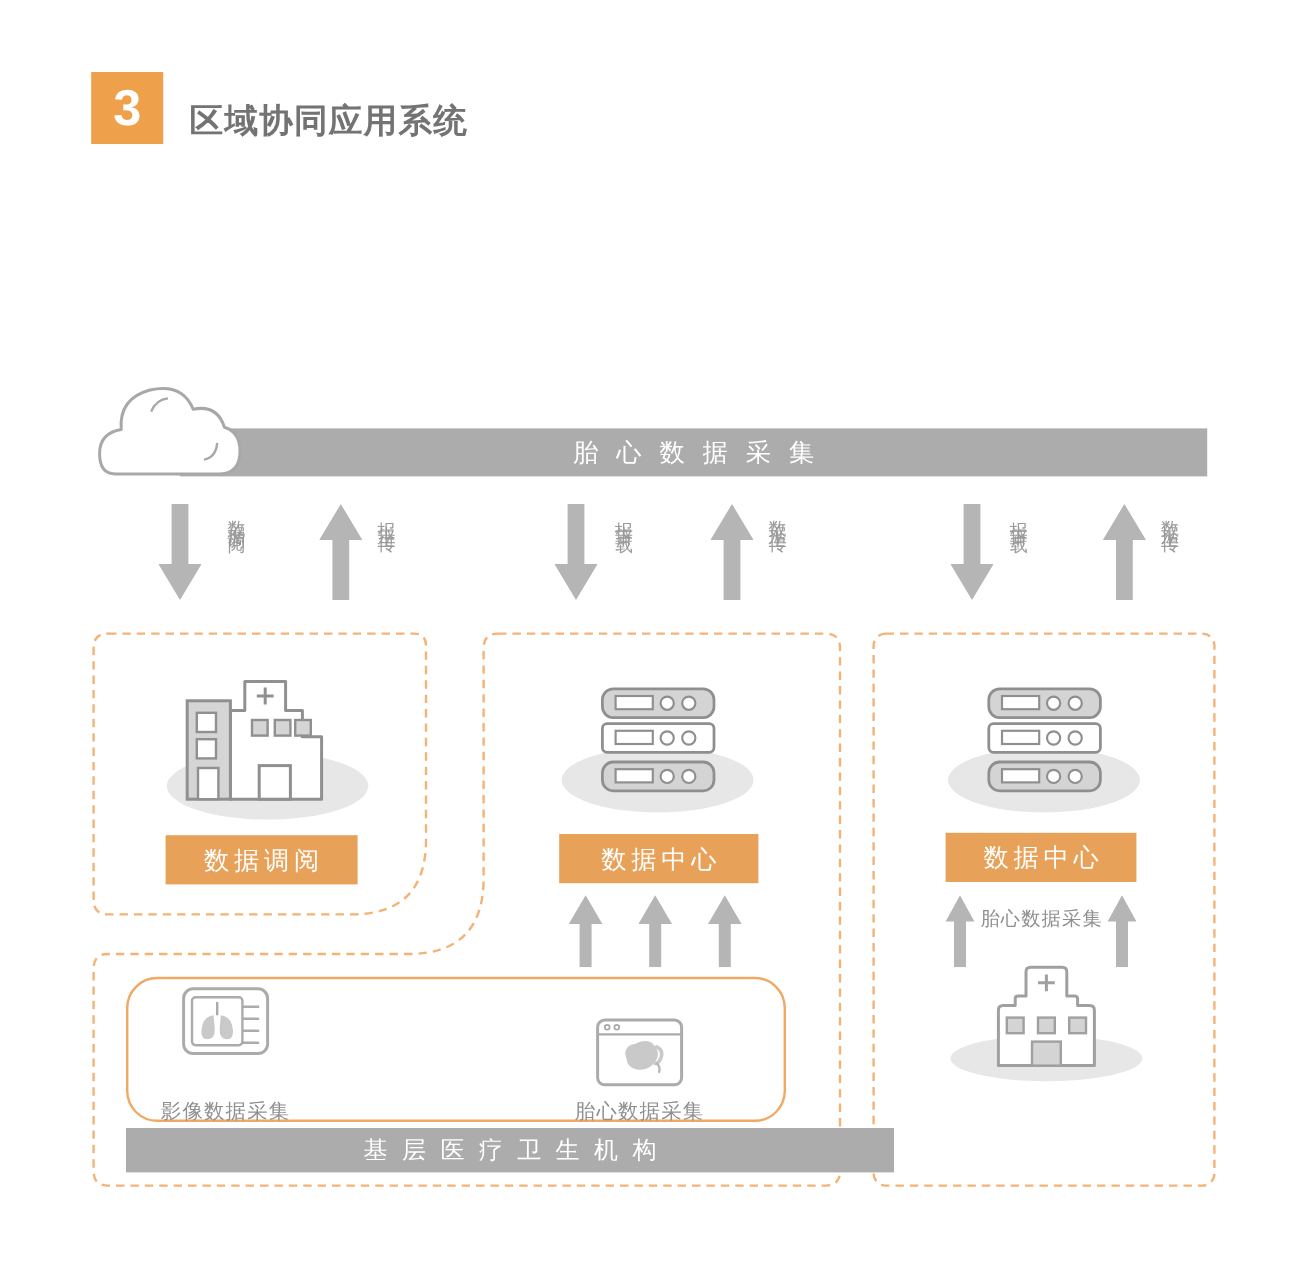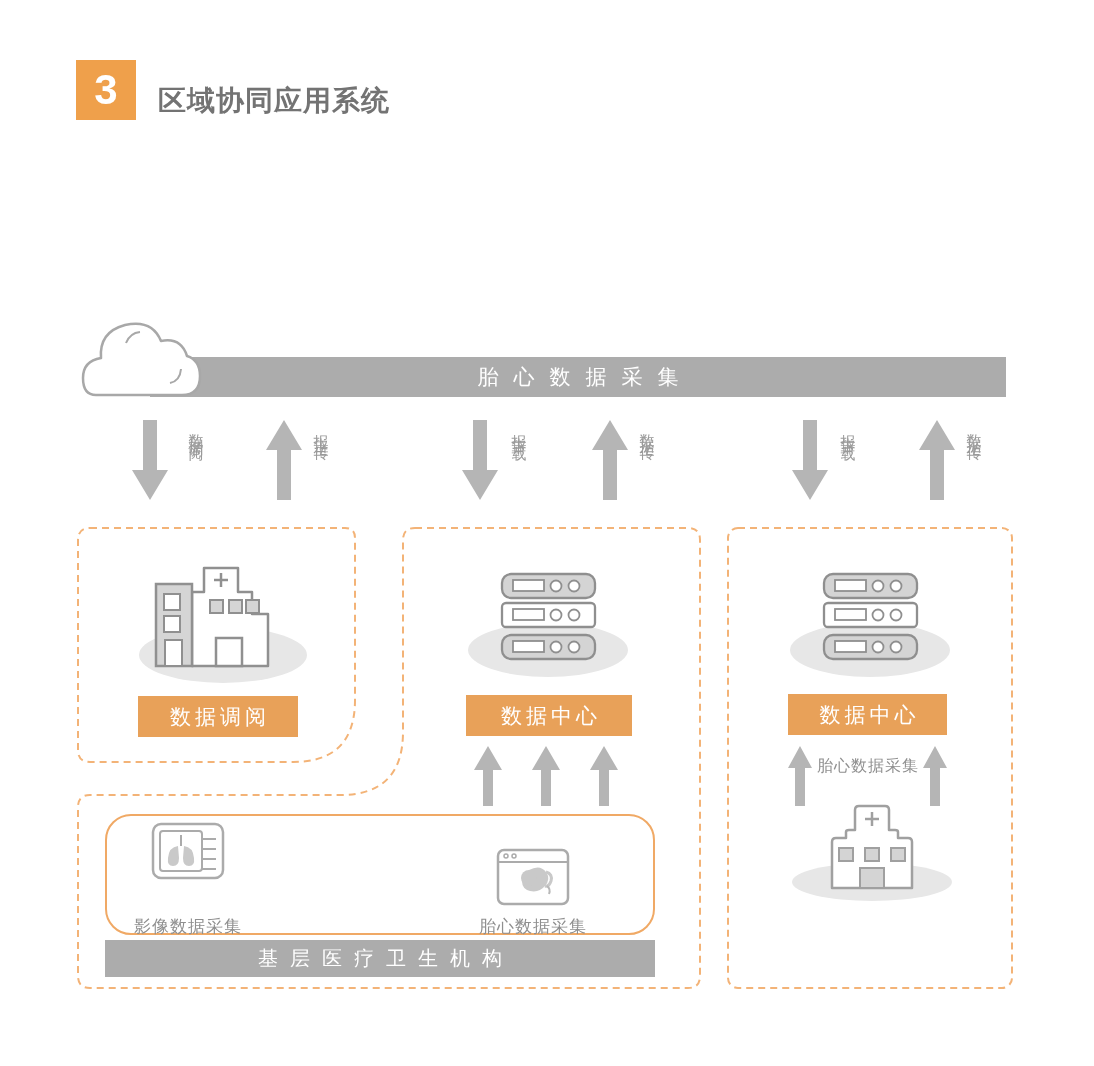--- a/index.html
+++ b/index.html
@@ -27,21 +27,21 @@
   .overlay{left:0;top:0;z-index:0;}
 
   
   .node-label{height:41px;background:#E8A159;color:#fff;font-size:21px;letter-spacing:4px;text-indent:4px;
               display:flex;align-items:center;justify-content:center;z-index:3;}
 
   
   .collect-box{left:105px;top:814px;width:550px;height:121px;border:2px solid #F0A965;border-radius:26px;box-sizing:border-box;}
   .collect-item{top:822px;width:132px;display:flex;flex-direction:column;align-items:center;}
   .collect-item .lbl{margin-top:9px;font-size:17px;color:#8F8F8F;letter-spacing:1px;white-space:nowrap;}
-  .graybar2{left:105px;top:940px;width:550px;height:37px;background:#ACACAC;color:#fff;font-size:20px;
+  .graybar2{left:105px;top:940px;width:640px;height:37px;background:#ACACAC;color:#fff;font-size:20px;
             letter-spacing:12px;text-indent:12px;display:flex;align-items:center;justify-content:center;}
 
   .pathology{left:812px;top:756px;width:112px;text-align:center;font-size:16px;color:#8F8F8F;letter-spacing:1px;}
 </style>
 </head>
 <body>
 
 <div class="page">
 
   <svg class="abs overlay" width="1094" height="1066">

